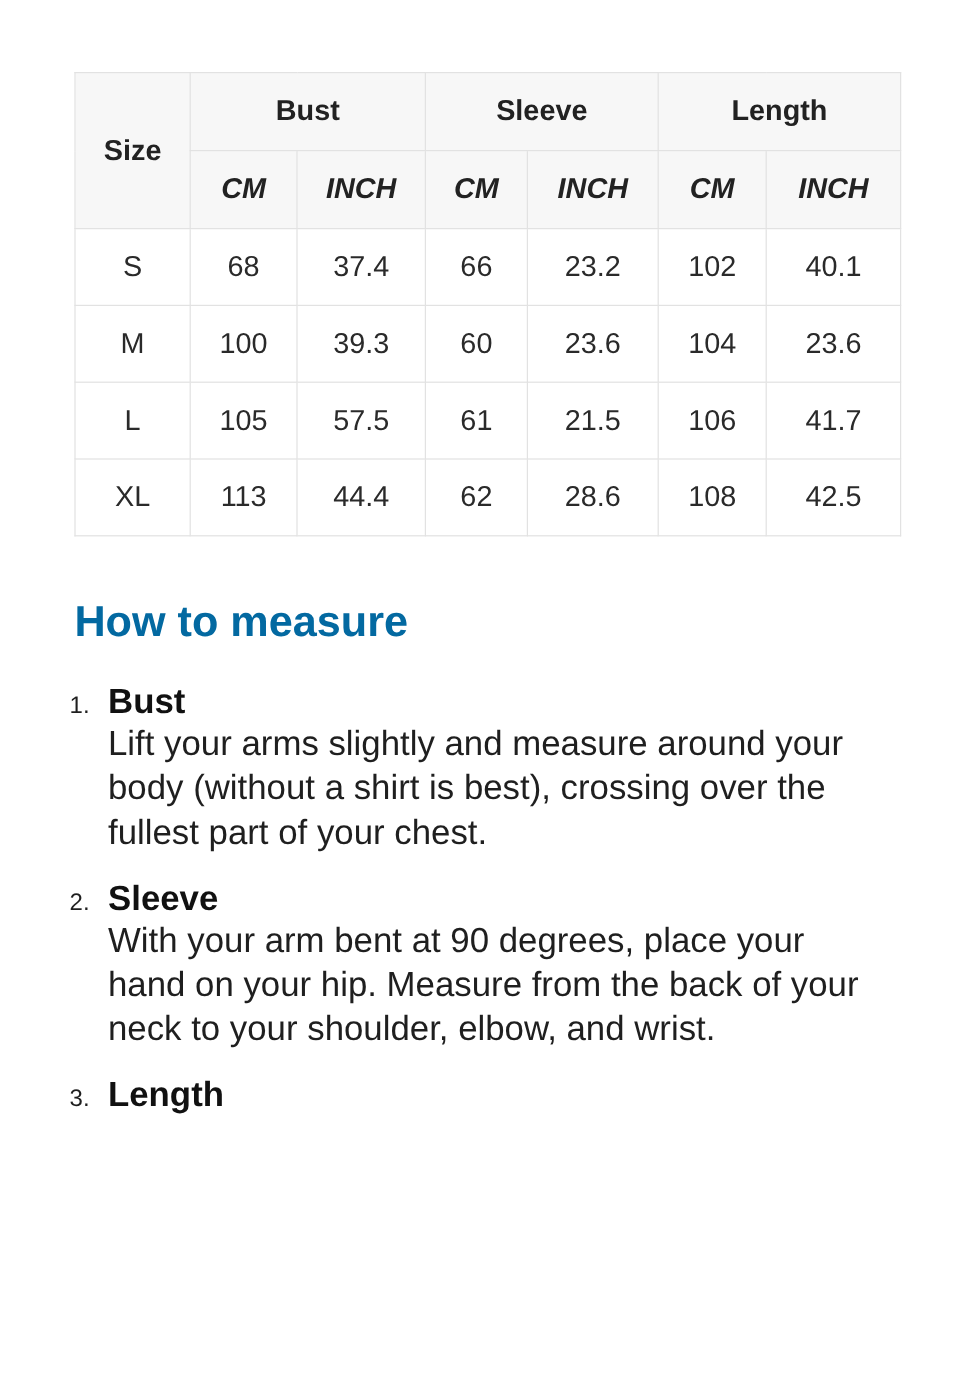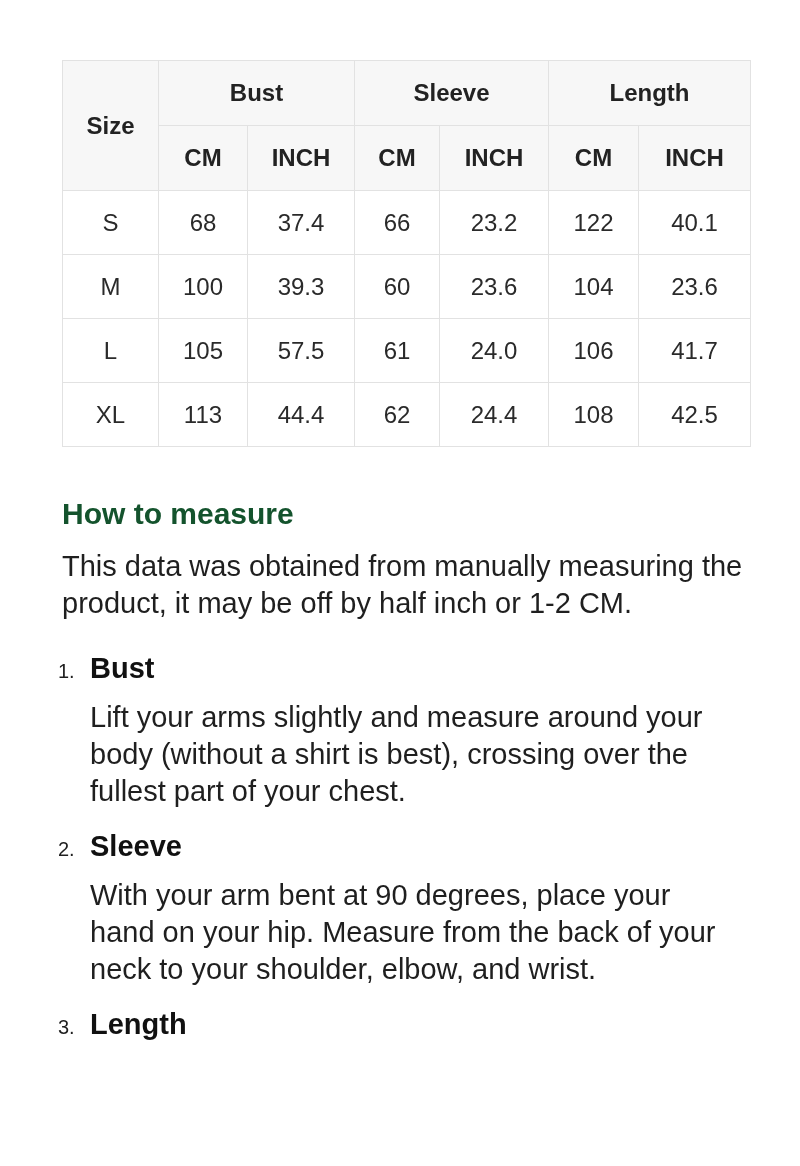--- a/index.html
+++ b/index.html
@@ -28,29 +28,29 @@
     text-align: center;
     vertical-align: middle;
     font-weight: normal;
   }
   table.size-chart thead th {
     background: #f7f7f7;
     font-weight: bold;
     color: #222222;
   }
   table.size-chart .group-row th { height: 65px; }
-  table.size-chart .unit-row th { height: 65px; }
+  table.size-chart .unit-row th { height: 65px; font-style: italic; }
   table.size-chart tbody td { height: 64px; color: #2a2a2a; }
 
   
   .howto-heading {
     margin-top: 50px;
-    font-size: 30px;
+    font-size: 36px;
     font-weight: bold;
-    color: #14532d;
+    color: #0369a1;
   }
   .howto-intro {
     margin-top: 17px;
     font-size: 29px;
     line-height: 37px;
     max-width: 690px;
     color: #1f1f1f;
   }
   ol.steps {
     list-style: none;
@@ -68,21 +68,20 @@
     flex: 0 0 32px;
     font-size: 20px;
     color: #1f1f1f;
   }
   .step-term {
     font-size: 29px;
     font-weight: bold;
     color: #111111;
   }
   .step-desc {
-    margin-top: 14px;
     margin-left: 32px;
     max-width: 640px;
     font-size: 29px;
     line-height: 37px;
     color: #1f1f1f;
   }
 </style>
 </head>
 <body>
 
@@ -114,56 +113,55 @@
         <th>INCH</th>
       </tr>
     </thead>
     <tbody>
       <tr>
         <td>S</td>
         <td>68</td>
         <td>37.4</td>
         <td>66</td>
         <td>23.2</td>
-        <td>122</td>
+        <td>102</td>
         <td>40.1</td>
       </tr>
       <tr>
         <td>M</td>
         <td>100</td>
         <td>39.3</td>
         <td>60</td>
         <td>23.6</td>
         <td>104</td>
         <td>23.6</td>
       </tr>
       <tr>
         <td>L</td>
         <td>105</td>
         <td>57.5</td>
         <td>61</td>
-        <td>24.0</td>
+        <td>21.5</td>
         <td>106</td>
         <td>41.7</td>
       </tr>
       <tr>
         <td>XL</td>
         <td>113</td>
         <td>44.4</td>
         <td>62</td>
-        <td>24.4</td>
+        <td>28.6</td>
         <td>108</td>
         <td>42.5</td>
       </tr>
     </tbody>
   </table>
 
   <h2 class="howto-heading">How to measure</h2>
 
-  <p class="howto-intro">This data was obtained from manually measuring the product, it may be off by half inch or 1-2 CM.</p>
 
   <ol class="steps">
     <li>
       <div class="step-head">
         <span class="step-num">1.</span>
         <span class="step-term">Bust</span>
       </div>
       <p class="step-desc">Lift your arms slightly and measure around your body (without a shirt is best), crossing over the fullest part of your chest.</p>
     </li>
     <li>

